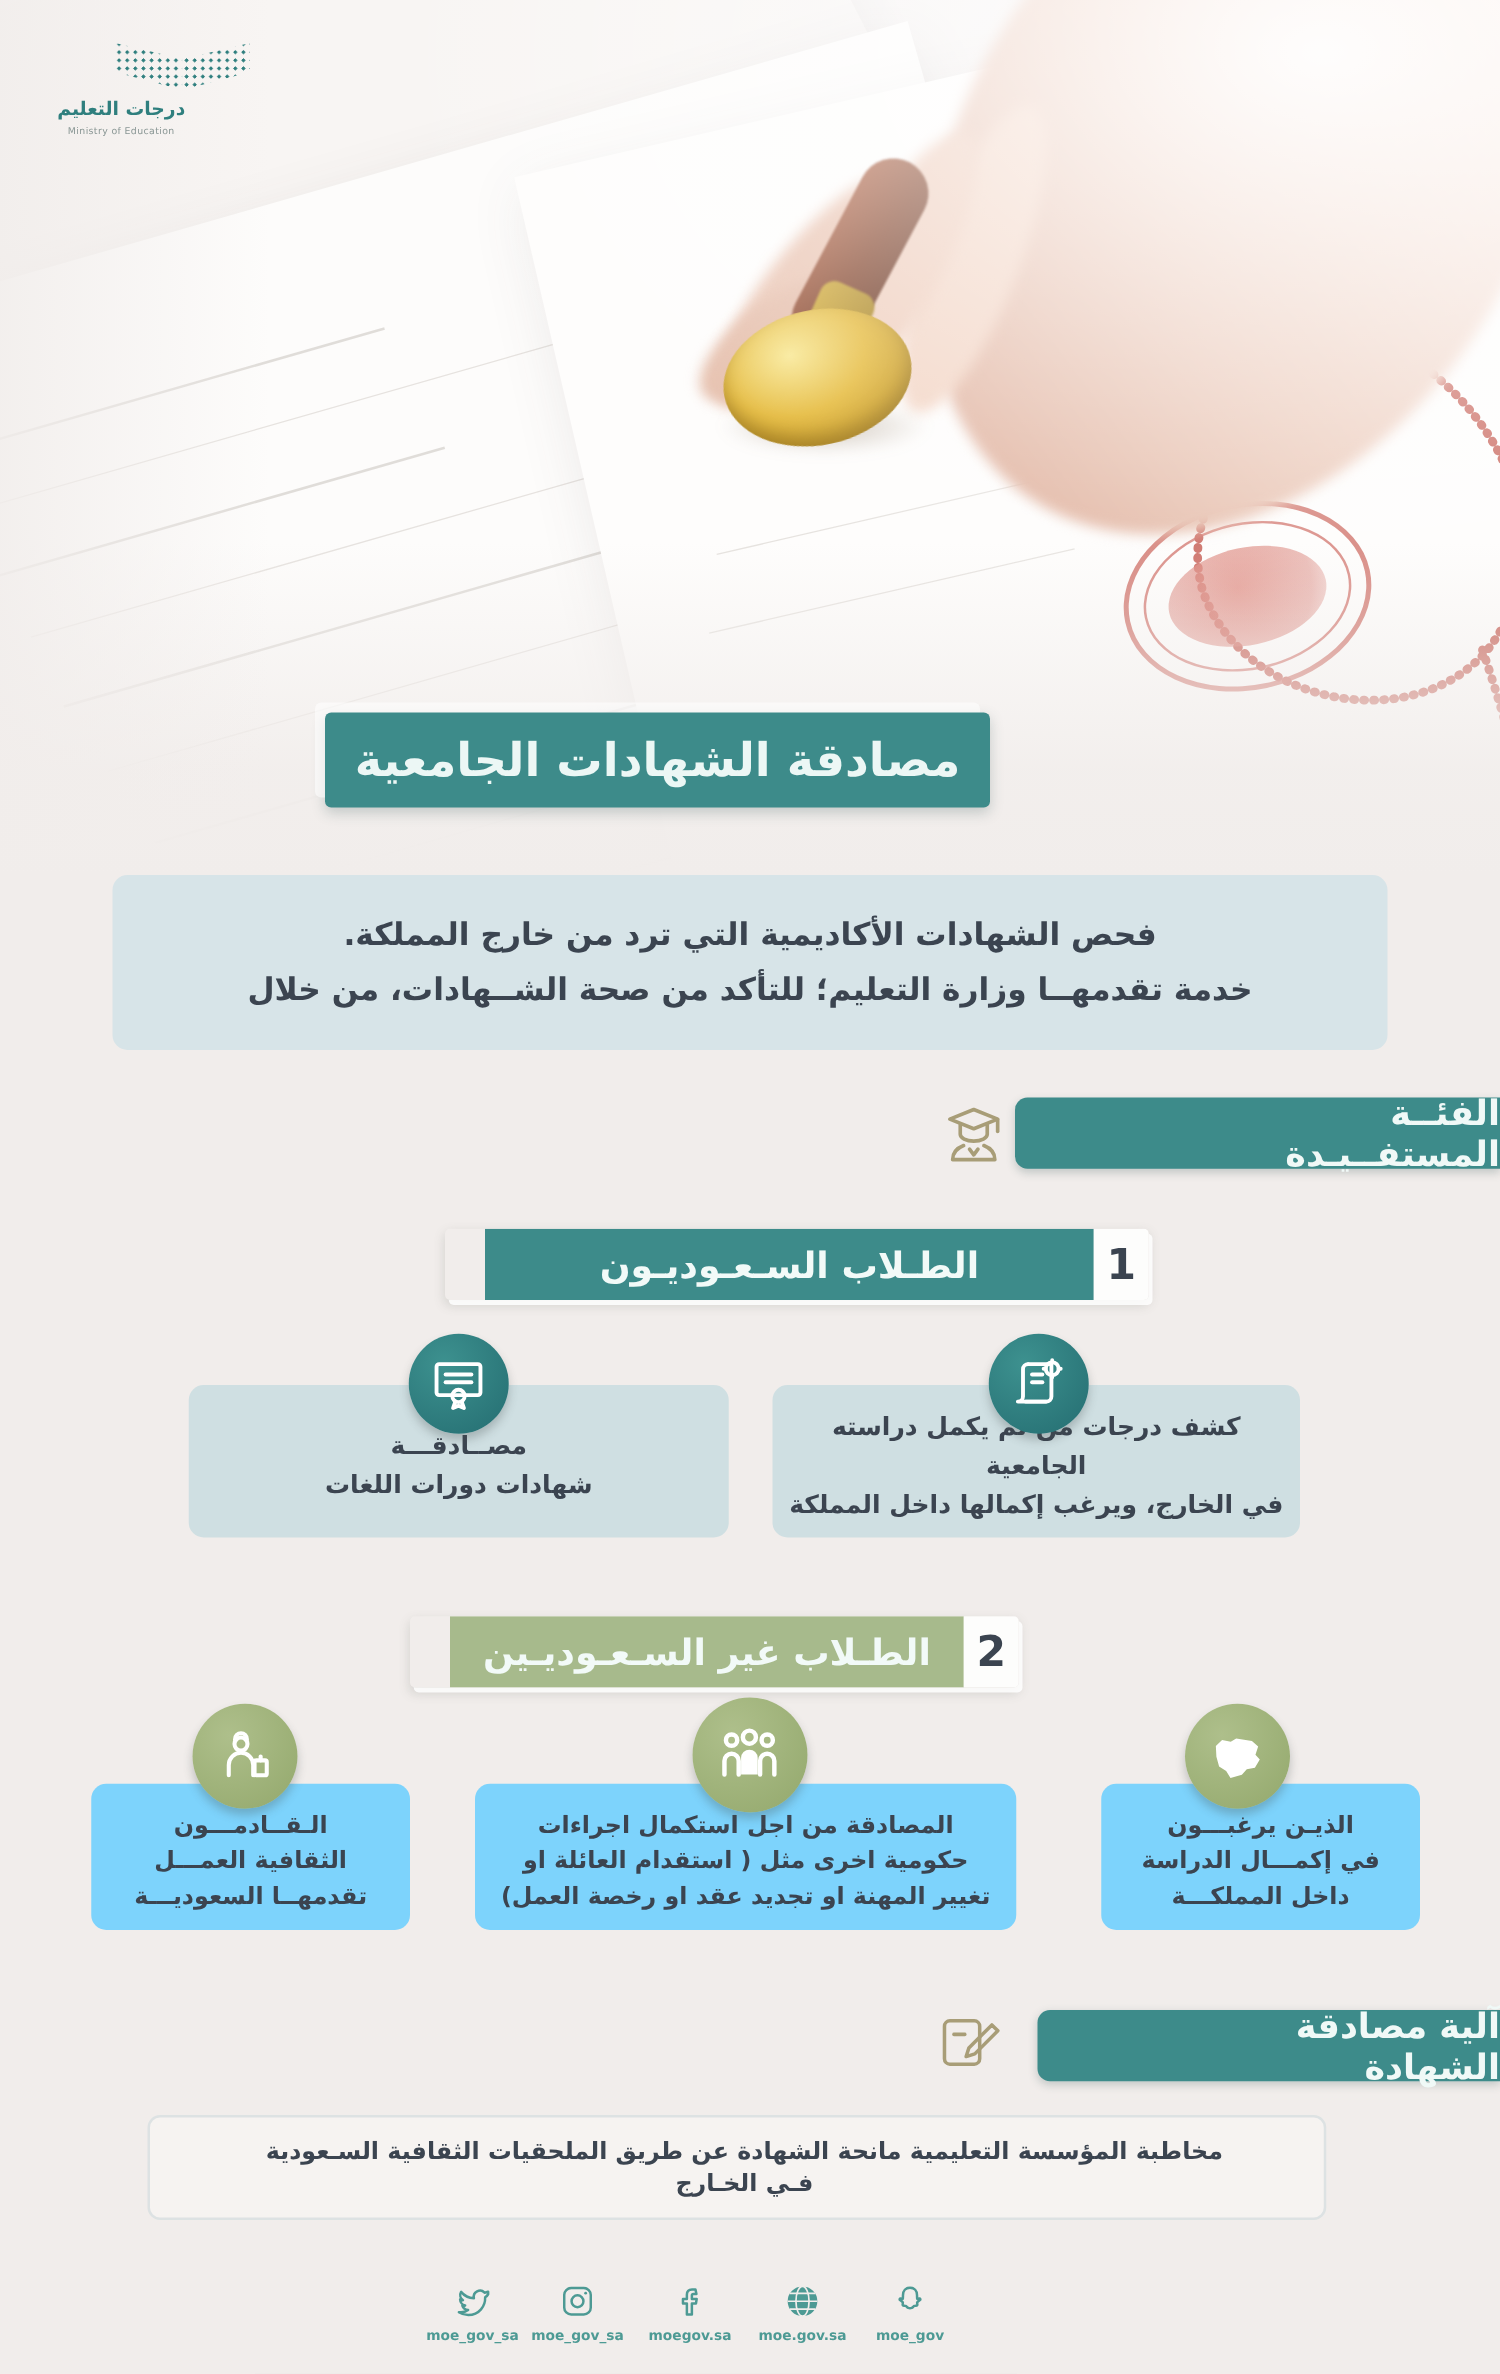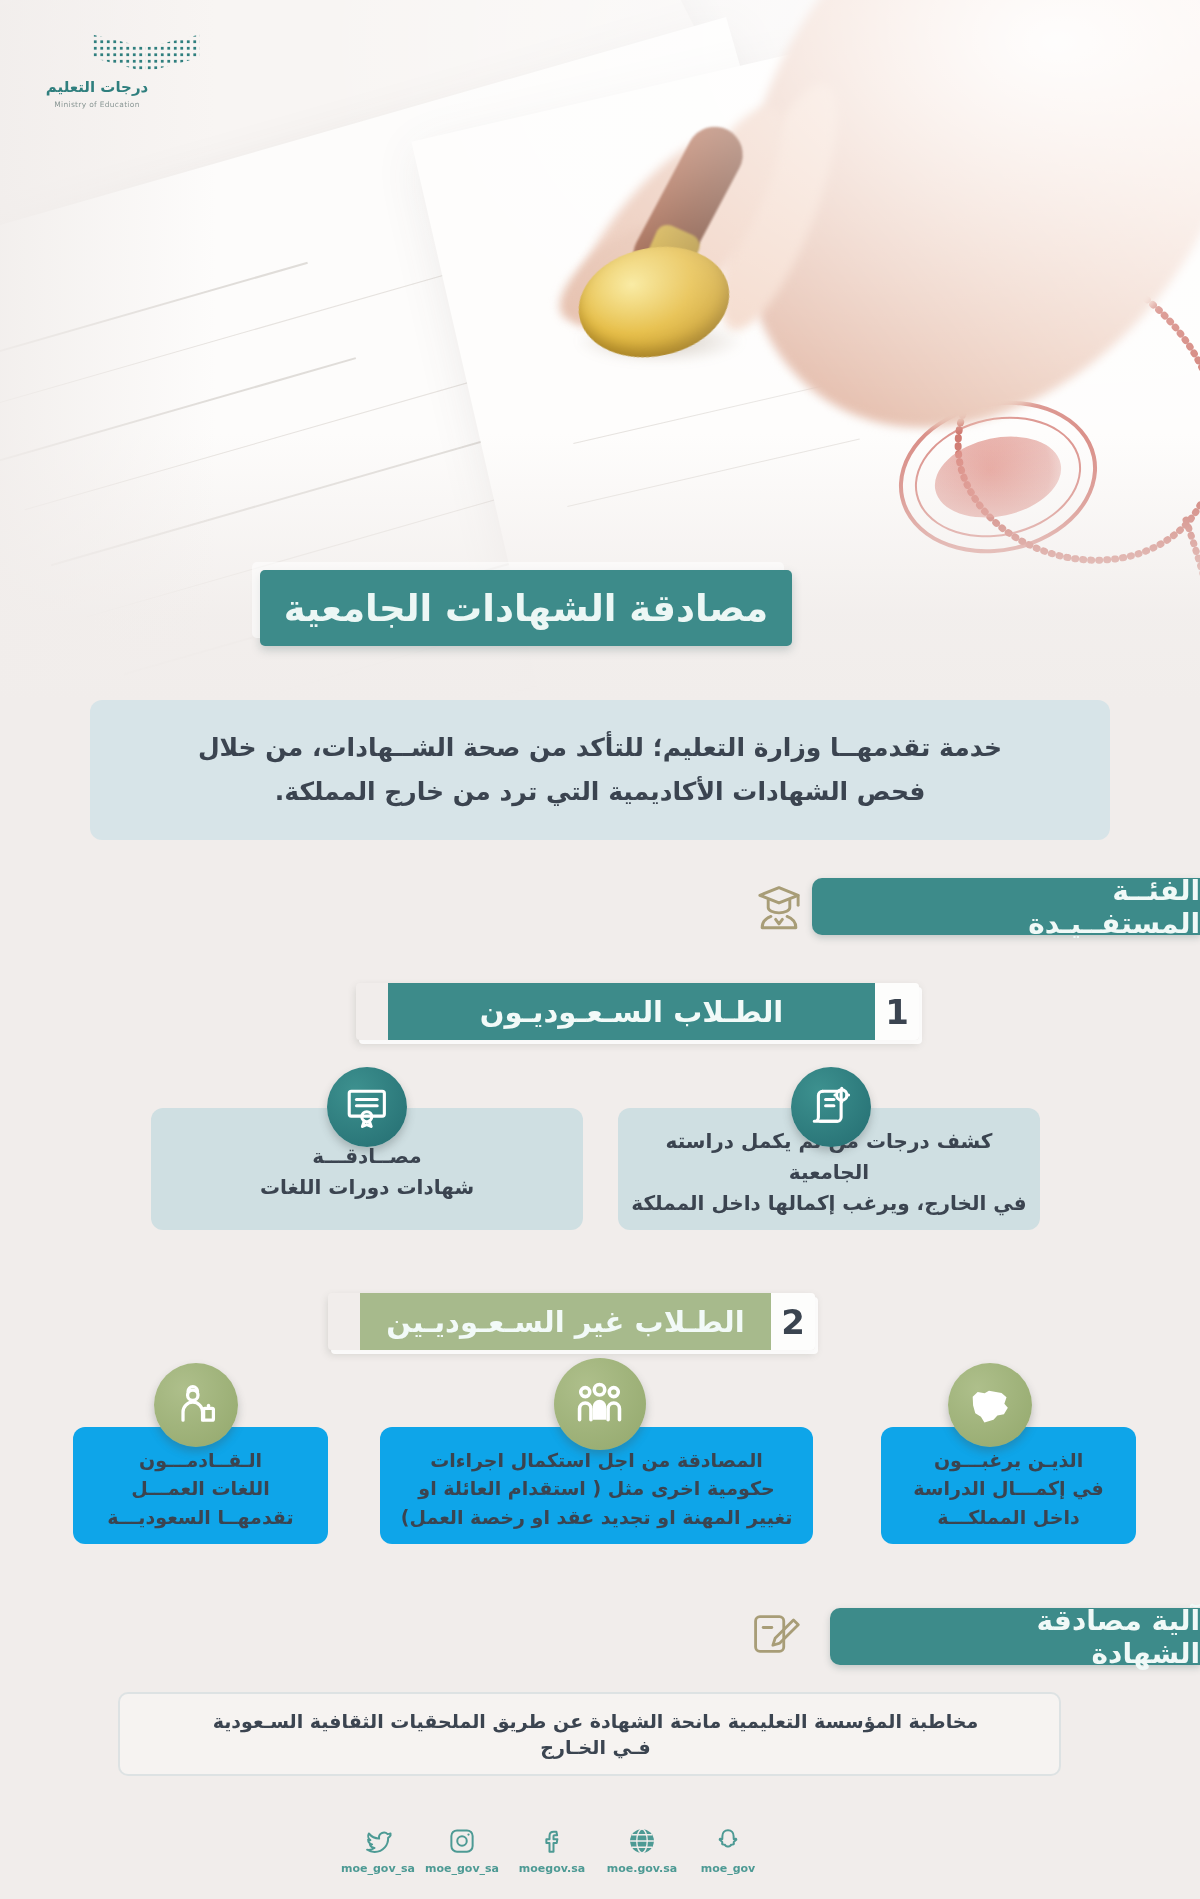--- a/index.html
+++ b/index.html
@@ -91,21 +91,21 @@
   .banner1{left:356px;top:983px;width:531px;}
   .banner1 .bar{background:#3d8b8a;}
   .banner2{left:328px;top:1293px;width:455px;}
   .banner2 .bar{background:#a7ba8c;}
 
   
   .card{position:absolute;border-radius:12px;display:flex;flex-direction:column;align-items:center;
         justify-content:center;padding:14px 10px 8px;box-sizing:border-box;}
   .card .line{font-size:20px;font-weight:bold;color:#3b4450;line-height:1.55;text-align:center;}
   .card-blue{background:#cfdfe2;}
-  .card-green{background:#0ea5e9;}
+  .card-green{background:#7dd3fc;}
   .icon-circle{position:absolute;border-radius:50%;display:flex;align-items:center;justify-content:center;
         box-shadow:0 5px 8px rgba(70,80,80,.30);}
   .icon-circle.teal{background:radial-gradient(circle at 35% 30%,#3d918f,#246d71);}
   .icon-circle.green{background:radial-gradient(circle at 35% 30%,#aebf8b,#93a86c);}
   .icon-circle svg{width:62%;height:62%;}
 
   .card-s1-right{left:618px;top:1108px;width:422px;height:122px;}
   .card-s1-left{left:151px;top:1108px;width:432px;height:122px;}
   .circ-s1-right{left:791px;top:1067px;width:80px;height:80px;}
   .circ-s1-left{left:327px;top:1067px;width:80px;height:80px;}
@@ -192,22 +192,22 @@
     <div class="logo-dots wingR"></div>
     <div class="logo-ar ar">درجات التعليم</div>
     <div class="logo-en">Ministry of Education</div>
   </div>
 
   <div class="title-banner ar">
     <span>مصادقة الشهادات الجامعية</span>
   </div>
 
   <div class="intro-box ar">
+    <div>فحص الشهادات الأكاديمية التي ترد من خارج المملكة.</div>
     <div>خدمة تقدمهــا وزارة التعليم؛ للتأكد من صحة الشــهادات، من خلال</div>
-    <div>فحص الشهادات الأكاديمية التي ترد من خارج المملكة.</div>
   </div>
 
   <svg class="edge-icon grad-icon khaki" viewBox="0 0 24 24">
     <path d="M3.5 6.8 12 3.4l8.5 3.4L12 10.2z"></path>
     <path d="M7.2 8.8v3.4c0 1.3 2.1 2.4 4.8 2.4s4.8-1.1 4.8-2.4V8.8"></path>
     <path d="M20.5 7v4.2"></path>
     <path d="M8.4 16.2c-2.3.9-3.9 2.5-3.9 5h15c0-2.5-1.6-4.1-3.9-5"></path>
     <path d="M10.5 17.5l1.5 2 1.5-2"></path>
   </svg>
   <div class="edge-banner beneficiary-banner ar">
@@ -279,21 +279,21 @@
       <circle cx="18" cy="7.2" r="1.9"></circle>
       <circle cx="12" cy="6.2" r="2.2"></circle>
       <path d="M3.6 18.8v-4.6a2.4 2.4 0 0 1 4.8 0v4.6"></path>
       <path d="M15.6 18.8v-4.6a2.4 2.4 0 0 1 4.8 0v4.6"></path>
       <path d="M9.2 18.8v-5.6a2.8 2.8 0 0 1 5.6 0v5.6z" fill="#ffffff" stroke="none"></path>
     </svg>
   </div>
 
   <div class="card card-green card-s2-left ar">
     <div class="line">الـقــادمـــون</div>
-    <div class="line">اللغات العمـــل</div>
+    <div class="line">الثقافية العمـــل</div>
     <div class="line">تقدمهــا السعوديـــة</div>
   </div>
   <div class="icon-circle green circ-s2-left">
     <svg class="stroke" viewBox="0 0 24 24">
       <circle cx="10.5" cy="7.5" r="2.4"></circle>
       <path d="M8.3 5.8c0-1.3 1-2.3 2.2-2.3s2.2 1 2.2 2.3"></path>
       <path d="M6 19v-3.8a4.5 4.5 0 0 1 4.5-4.5h0A4.5 4.5 0 0 1 15 15.2V19"></path>
       <rect x="15.5" y="13.5" width="4.5" height="5.5" rx="0.6"></rect>
       <path d="M17.75 13.5v-1.4"></path>
     </svg>

